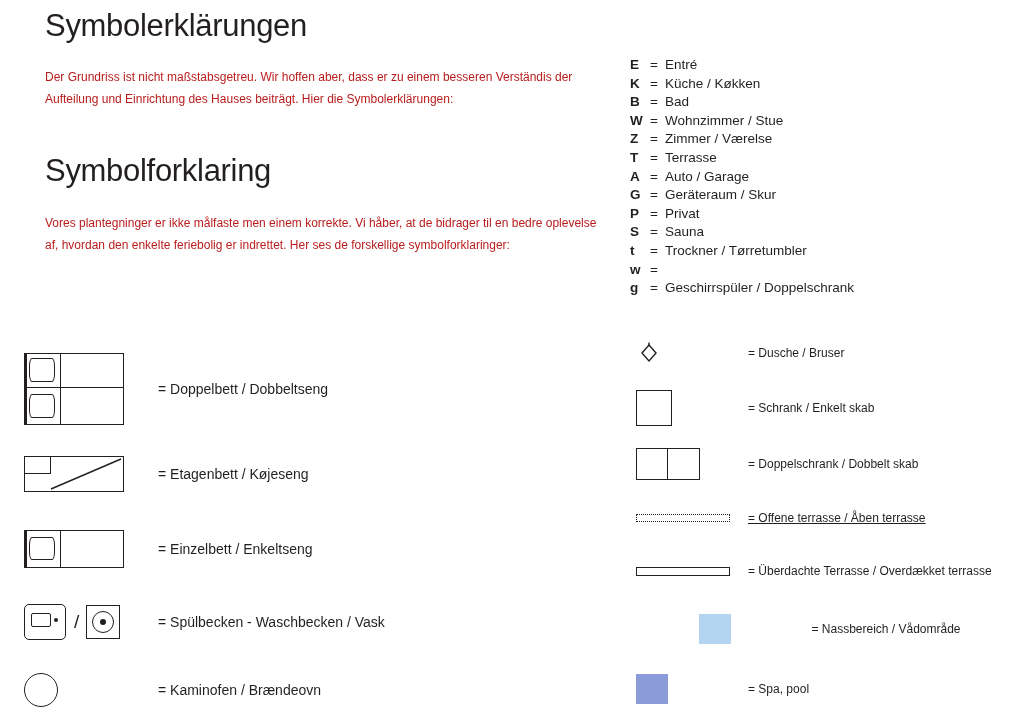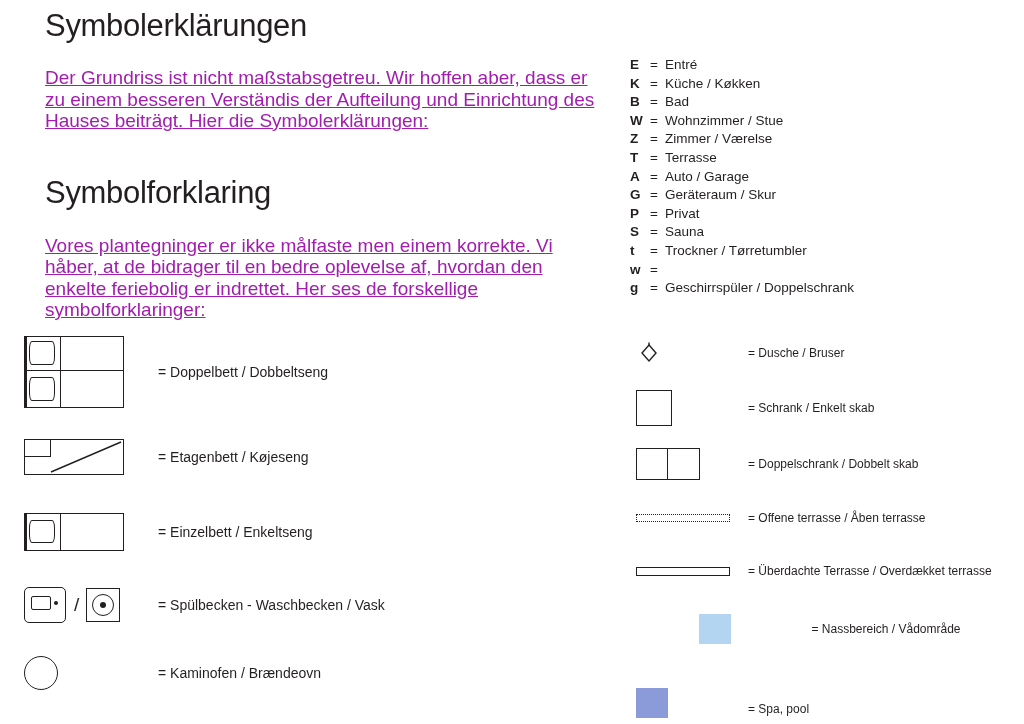--- a/index.html
+++ b/index.html
@@ -38,40 +38,39 @@
   }
   h1.title-da {
     font-size: 31px;
     font-weight: normal;
     letter-spacing: -0.3px;
     margin: 0;
     line-height: 40px;
     color: #231f20;
   }
   .para {
-    font-size: 19px;
+    font-size: 12px;
     line-height: 21.5px;
-    color: #a21caf;
-    text-decoration: underline;
+    color: #b91c1c;
   }
   .para-de {
     margin-top: 21px;
   }
   .title-da-wrap {
     margin-top: 41px;
   }
   .para-da {
     margin-top: 22px;
   }
 
   
   .sym-list {
     position: absolute;
     left: 24px;
-    top: 326px;
+    top: 343px;
     width: 560px;
   }
   .sym-row {
     position: relative;
     display: flex;
     align-items: center;
     min-height: 30px;
   }
   .sym-figure {
     width: 112px;
@@ -528,42 +527,42 @@
     <div class="rsym-row" style="height:56px;">
       <div class="rsym-fig">
         <div class="cab-double">
           <div class="half"></div>
           <div class="half"></div>
         </div>
       </div>
       <div class="rsym-label">= Doppelschrank / Dobbelt skab</div>
     </div>
 
-    <div class="rsym-row" style="height:52px;">
+    <div class="rsym-row" style="height:52px;text-decoration:underline;">
       <div class="rsym-fig">
         <div class="open-terrace"></div>
       </div>
       <div class="rsym-label">= Offene terrasse / Åben terrasse</div>
     </div>
 
     <div class="rsym-row" style="height:54px;">
       <div class="rsym-fig">
         <div class="covered-terrace"></div>
       </div>
       <div class="rsym-label">= Überdachte Terrasse / Overdækket terrasse</div>
     </div>
 
     <div class="rsym-row" style="height:62px;justify-content:center;">
       <div class="rsym-fig">
         <div class="swatch" id="swatch-wet" style="background: rgb(180, 213, 242);"></div>
       </div>
       <div class="rsym-label">= Nassbereich / Vådområde</div>
     </div>
 
-    <div class="rsym-row" style="height:58px;align-items:flex-end;">
+    <div class="rsym-row" style="height:58px;">
       <div class="rsym-fig">
         <div class="swatch" id="swatch-spa" style="background: rgb(139, 154, 216);"></div>
       </div>
       <div class="rsym-label">= Spa, pool</div>
     </div>
 
   </div>
 
 </div>
 

